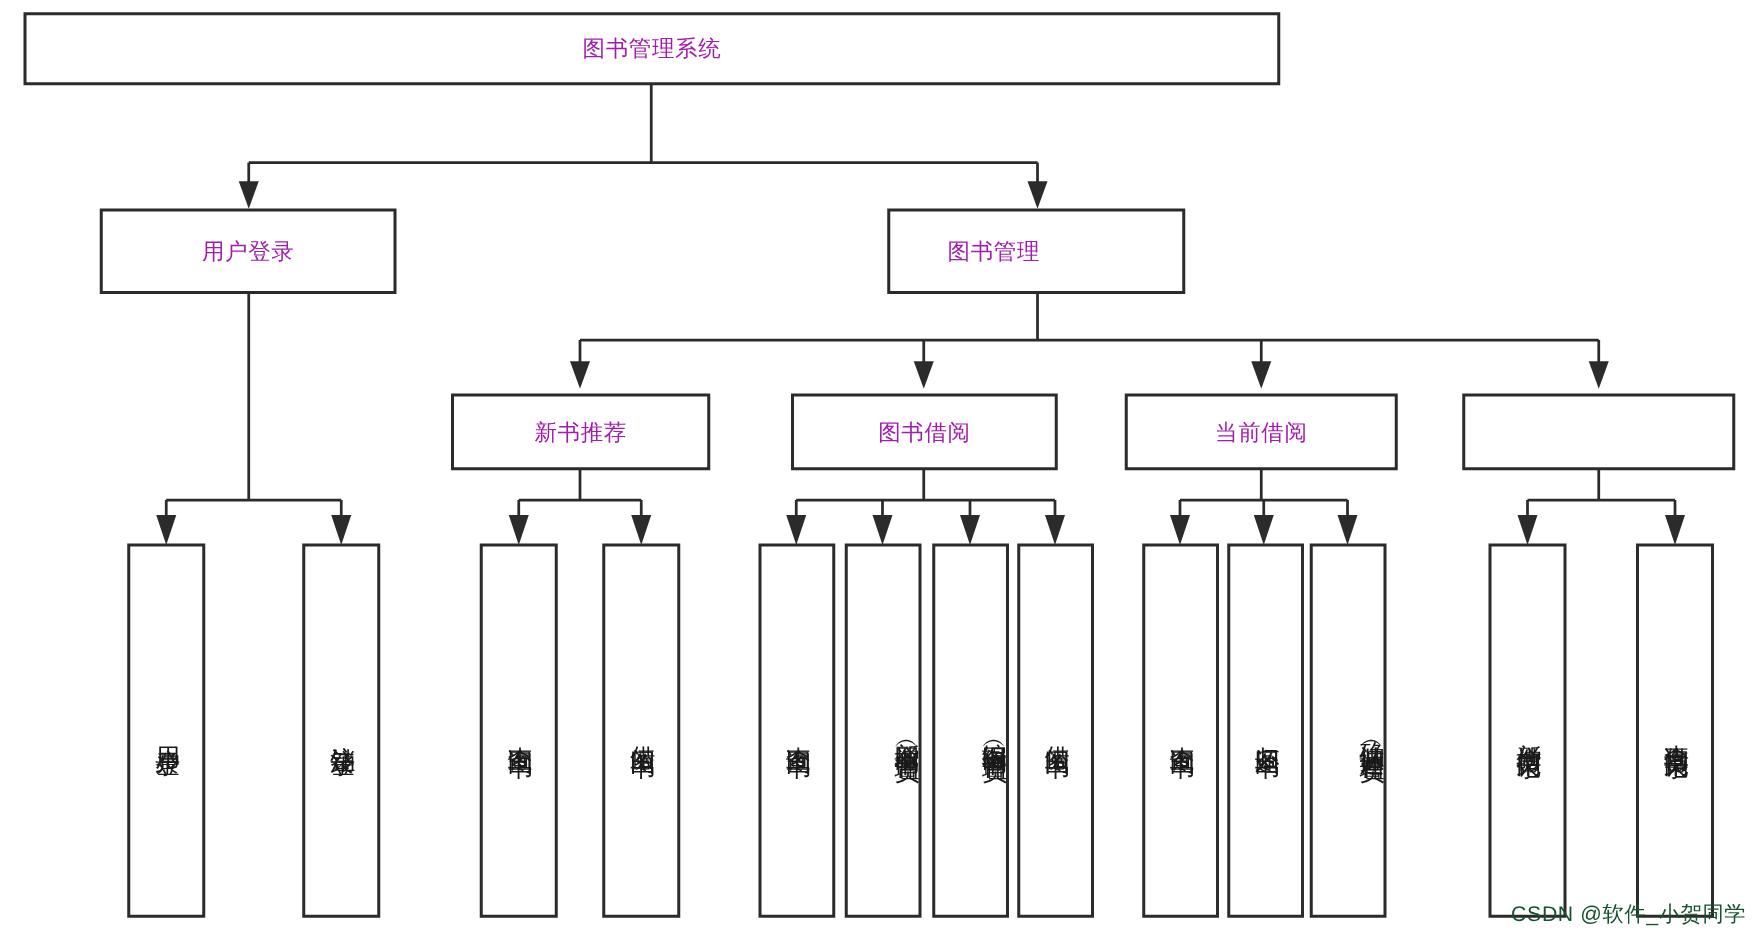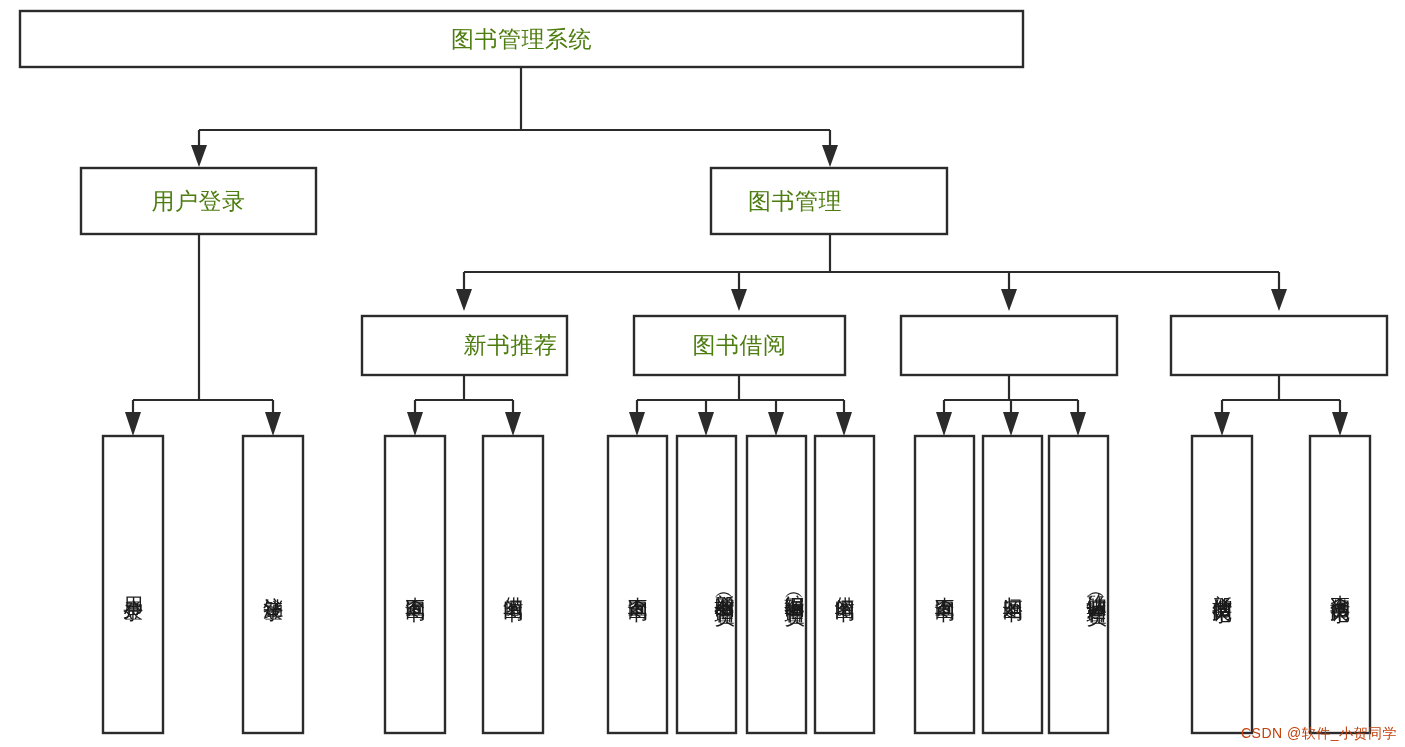--- a/index.html
+++ b/index.html
@@ -44,22 +44,22 @@
   }
   .arrow-head {
     fill: #2b2b2b;
     stroke: none;
   }
   .node-label {
     position: absolute;
     display: flex;
     align-items: center;
     justify-content: center;
-    color: #4d7c0f;
-    font-size: 23px;
+    color: #a21caf;
+    font-size: 18px;
     letter-spacing: 0.5px;
     font-family: "Liberation Sans", "DejaVu Sans", sans-serif;
     white-space: nowrap;
     pointer-events: none;
   }
   .leaf-label {
     position: absolute;
     display: flex;
     align-items: center;
     justify-content: center;
@@ -73,22 +73,22 @@
     pointer-events: none;
     overflow: visible;
   }
   .leaf-label.align-top {
     align-items: flex-start;
   }
   .watermark {
     position: absolute;
     right: 8px;
     bottom: 4px;
-    color: #c2410c;
-    font-size: 14px;
+    color: #14532d;
+    font-size: 17px;
     font-family: "Liberation Sans", "DejaVu Sans", sans-serif;
     letter-spacing: 0.5px;
     user-select: none;
   }
 </style>
 </head>
 <body>
 
 <div id="diagram-root">
 
@@ -194,22 +194,23 @@
 
     <rect class="leaf-box" x="1192" y="436" width="60" height="297"></rect>
     <rect class="leaf-box" x="1310" y="436" width="60" height="297"></rect>
   </svg>
 
   <div class="node-label" style="left:20px; top:11px; width:1003px; height:56px;">图书管理系统</div>
 
   <div class="node-label" style="left:81px; top:168px; width:235px; height:66px;">用户登录</div>
   <div class="node-label" style="left:677px; top:168px; width:236px; height:66px;">图书管理</div>
 
-  <div class="node-label" style="left:362px; top:316px; width:205px; height:59px;padding-left:46px;">新书推荐</div>
+  <div class="node-label" style="left:362px; top:316px; width:205px; height:59px;">新书推荐</div>
   <div class="node-label" style="left:634px; top:316px; width:211px; height:59px;">图书借阅</div>
+  <div class="node-label" style="left:901px; top:316px; width:216px; height:59px;">当前借阅</div>
 
   <div class="leaf-label" style="left:103px; top:436px; width:60px; height:297px;">用户登录</div>
   <div class="leaf-label" style="left:243px; top:436px; width:60px; height:297px;">注销登录</div>
 
   <div class="leaf-label" style="left:385px; top:436px; width:60px; height:297px;">查询图书</div>
   <div class="leaf-label" style="left:483px; top:436px; width:60px; height:297px;">借阅图书</div>
 
   <div class="leaf-label" style="left:608px; top:436px; width:59px; height:297px;">查询图书</div>
   <div class="leaf-label align-top" style="left:677px; top:441px; width:59px; height:292px;">新增图书（管理员）</div>
   <div class="leaf-label align-top" style="left:747px; top:441px; width:59px; height:292px;">编辑图书（管理员）</div>

